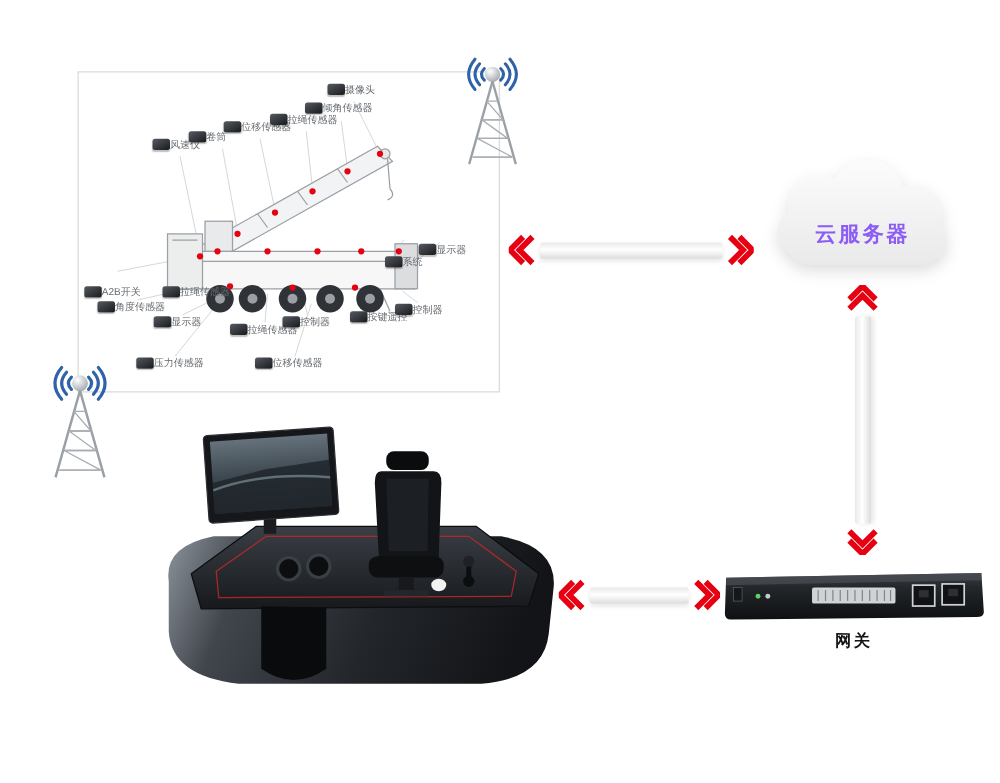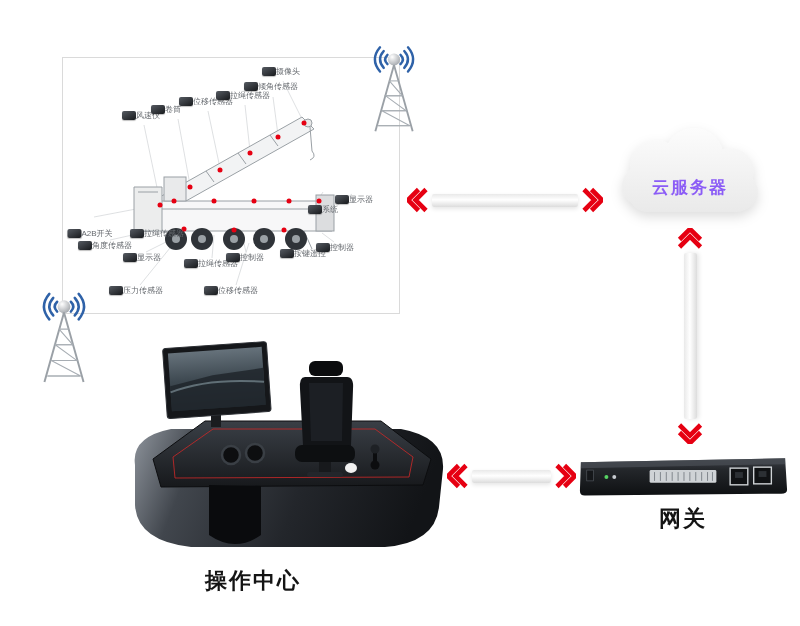--- a/index.html
+++ b/index.html
@@ -28,21 +28,21 @@
   
   .arrow{position:absolute;display:flex;align-items:center;gap:3px;z-index:2}
   .arrow.v{flex-direction:column}
   .beam{flex:1;height:13px;border-radius:2px;
         background:linear-gradient(180deg,#e9e9e9,#ffffff 45%,#dcdcdc);
         box-shadow:0 2px 4px rgba(0,0,0,.10)}
   .arrow.v .beam{flex:1;width:13px;height:auto;
         background:linear-gradient(90deg,#e9e9e9,#ffffff 45%,#dcdcdc);
         box-shadow:2px 0 4px rgba(0,0,0,.10)}
 
-  .node-label{position:absolute;text-align:center;font-size:22px;font-weight:700;
+  .node-label{position:absolute;text-align:center;font-size:13px;font-weight:700;
         color:#141414;letter-spacing:2px;z-index:2}
   .gw-svg{position:absolute;left:575px;top:446px;z-index:2}
   .console-svg{position:absolute;left:113px;top:337px;z-index:2}
 </style>
 </head>
 <body>
 
 <div class="canvas">
 
   <svg width="0" height="0" style="position:absolute" aria-hidden="true">
@@ -378,15 +378,14 @@
       <rect x="206" y="125" width="12" height="11" fill="#17191c"></rect>
       <rect x="194" y="135" width="36" height="5" rx="2.5" fill="#23262b"></rect>
     </g>
     <g>
       <rect x="260" y="114" width="4" height="13" fill="#0c0d0f"></rect>
       <circle cx="262" cy="112" r="4.5" fill="#1e2125"></circle>
       <circle cx="262" cy="128" r="4.5" fill="#0c0d0f"></circle>
       <ellipse cx="238" cy="131" rx="6" ry="5" fill="#f2f2f2"></ellipse>
     </g>
   </svg>
-  <div class="node-label" style="left:153px;top:566px;width:200px">操作中心</div>
 
 </div>
 
 </body></html>

